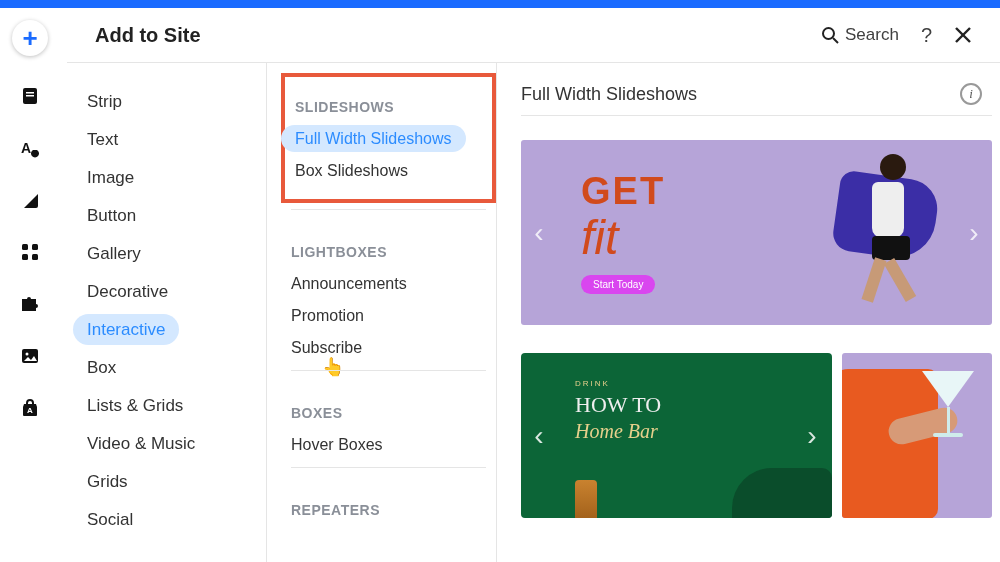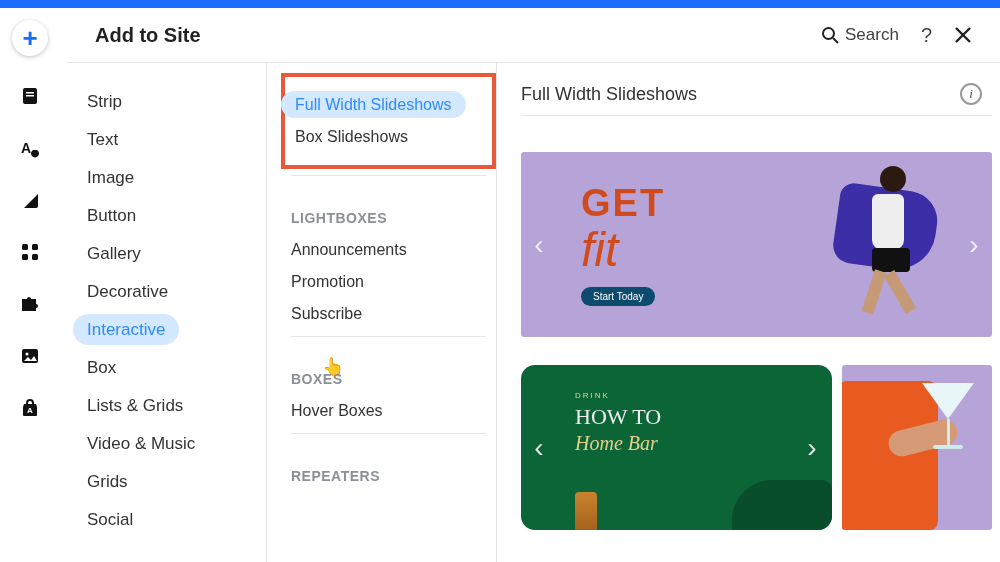--- a/index.html
+++ b/index.html
@@ -25,36 +25,36 @@
 .col2 .grouptitle{font-size:14px;font-weight:700;color:#8a8f98;letter-spacing:.5px;margin:10px 0 8px}
 .col2 .item{font-size:16px;color:#333;padding:7px 0;cursor:pointer}
 .col2 .item.active{color:#2c8cff}
 .col2 .item.active span{background:#d4e8ff;border-radius:18px;padding:5px 14px;margin-left:-14px}
 .col2 .section{padding:14px 4px 0 10px;margin-top:10px}
 .col2 hr{border:none;border-top:1px solid #e5e5e5;margin:6px 10px 0 10px}
 .col3{flex:1;padding:20px 8px 0 24px;overflow:hidden}
 .col3 .h3row{display:flex;align-items:center;border-bottom:1px solid #e5e5e5;padding-bottom:10px}
 .col3 .h3row h3{font-size:18px;font-weight:400;color:#333}
 .infobtn{margin-left:auto;width:22px;height:22px;border:2px solid #999;border-radius:50%;display:flex;align-items:center;justify-content:center;font-family:Georgia,serif;font-style:italic;font-size:13px;color:#555;margin-right:10px}
-.slide1{margin-top:36px;height:185px;background:#b6a4d8;position:relative;border-radius:3px;overflow:hidden}
+.slide1{margin-top:24px;height:185px;background:#b6a4d8;position:relative;border-radius:3px;overflow:hidden}
 .slide1 .txt1{position:absolute;left:60px;top:30px;font-size:38px;font-weight:800;color:#d14a1c;letter-spacing:2px}
 .slide1 .txt2{position:absolute;left:60px;top:70px;font-size:48px;font-family:Liberation Sans, sans-serif;font-style:italic;color:#d14a1c}
-.slide1 .pill{position:absolute;left:60px;top:135px;background:#0c4a6e;color:#fff;font-size:10px;padding:4px 12px;border-radius:10px}
+.slide1 .pill{position:absolute;left:60px;top:135px;background:#d946ef;color:#fff;font-size:10px;padding:4px 12px;border-radius:10px}
 .arrow{position:absolute;top:50%;transform:translateY(-50%);width:20px;height:34px;color:rgba(255,255,255,.8);font-size:28px;display:flex;align-items:center;justify-content:center}
 .arrow.l{left:8px}.arrow.r{right:8px}
 .person{position:absolute;right:40px;top:14px;width:130px;height:160px}
 .person .head{width:26px;height:26px;border-radius:50%;background:#2a1a0f;position:absolute;left:58px;top:0}
 .person .jacket{width:100px;height:80px;background:#3b2ea6;position:absolute;left:14px;top:22px;border-radius:14px 30px 40px 18px;transform:rotate(8deg)}
 .person .shirt{width:32px;height:56px;background:#eee;position:absolute;left:50px;top:28px;border-radius:6px 6px 10px 10px}
 .person .shorts{width:38px;height:24px;background:#111;position:absolute;left:50px;top:82px;border-radius:4px}
 .person .leg{width:12px;height:44px;background:#c79a77;position:absolute;top:104px}
 .person .leg.l{left:46px;transform:rotate(18deg)}
 .person .leg.r{left:72px;transform:rotate(-30deg)}
 .slide2{margin-top:28px;height:165px;position:relative;display:flex;gap:10px}
-.slide2a{flex:1;background:#0c6537;position:relative;border-radius:14px;overflow:hidden;padding:26px 0 0 54px}
+.slide2a{flex:1;background:#0c6537;position:relative;border-radius:4px;overflow:hidden;padding:26px 0 0 54px}
 .slide2a .t1{font-family:Georgia,serif;color:#eee;font-size:22px;line-height:1.2}
 .slide2a .t2{font-family:Georgia,serif;font-style:italic;color:#e6d08c;font-size:20px;margin-top:2px}
 .slide2a .glass{position:absolute;left:54px;bottom:-10px;width:22px;height:48px;background:linear-gradient(#c9822f,#9a5a17);border-radius:4px 4px 2px 2px}
 .slide2a .velvet{position:absolute;right:0;bottom:-10px;width:100px;height:60px;background:#0a4d2b;border-radius:40px 10px 0 0}
 .slide2b{width:150px;background:#b6a4d8;position:relative;border-radius:3px;overflow:hidden}
 .slide2b .body{position:absolute;left:-14px;top:16px;width:110px;height:150px;background:#e85a20;border-radius:20px 10px 10px 10px}
 .slide2b .arm{position:absolute;left:46px;top:60px;width:70px;height:26px;background:#d79a77;border-radius:14px;transform:rotate(-14deg)}
 .slide2b .martini{position:absolute;right:18px;top:18px}
 .slide2b .martini .bowl{width:0;height:0;border-left:26px solid transparent;border-right:26px solid transparent;border-top:36px solid #e8f6f7}
 .slide2b .martini .stem{width:3px;height:26px;background:#cfeceb;margin:0 auto}
@@ -149,20 +149,21 @@
       <div class="cat"><span>Box</span></div>
       <div class="cat"><span>Lists &amp; Grids</span></div>
       <div class="cat"><span>Video &amp; Music</span></div>
       <div class="cat"><span>Grids</span></div>
       <div class="cat"><span>Social</span></div>
       <div class="cursor">👆</div>
     </div>
 
     <div class="col2">
       <div class="box">
+        <div class="grouptitle">SLIDESHOWS</div>
         <div class="item active"><span>Full Width Slideshows</span></div>
         <div class="item"><span>Box Slideshows</span></div>
       </div>
       <hr>
       <div class="section">
         <div class="grouptitle">LIGHTBOXES</div>
         <div class="item"><span>Announcements</span></div>
         <div class="item"><span>Promotion</span></div>
         <div class="item"><span>Subscribe</span></div>
       </div>

